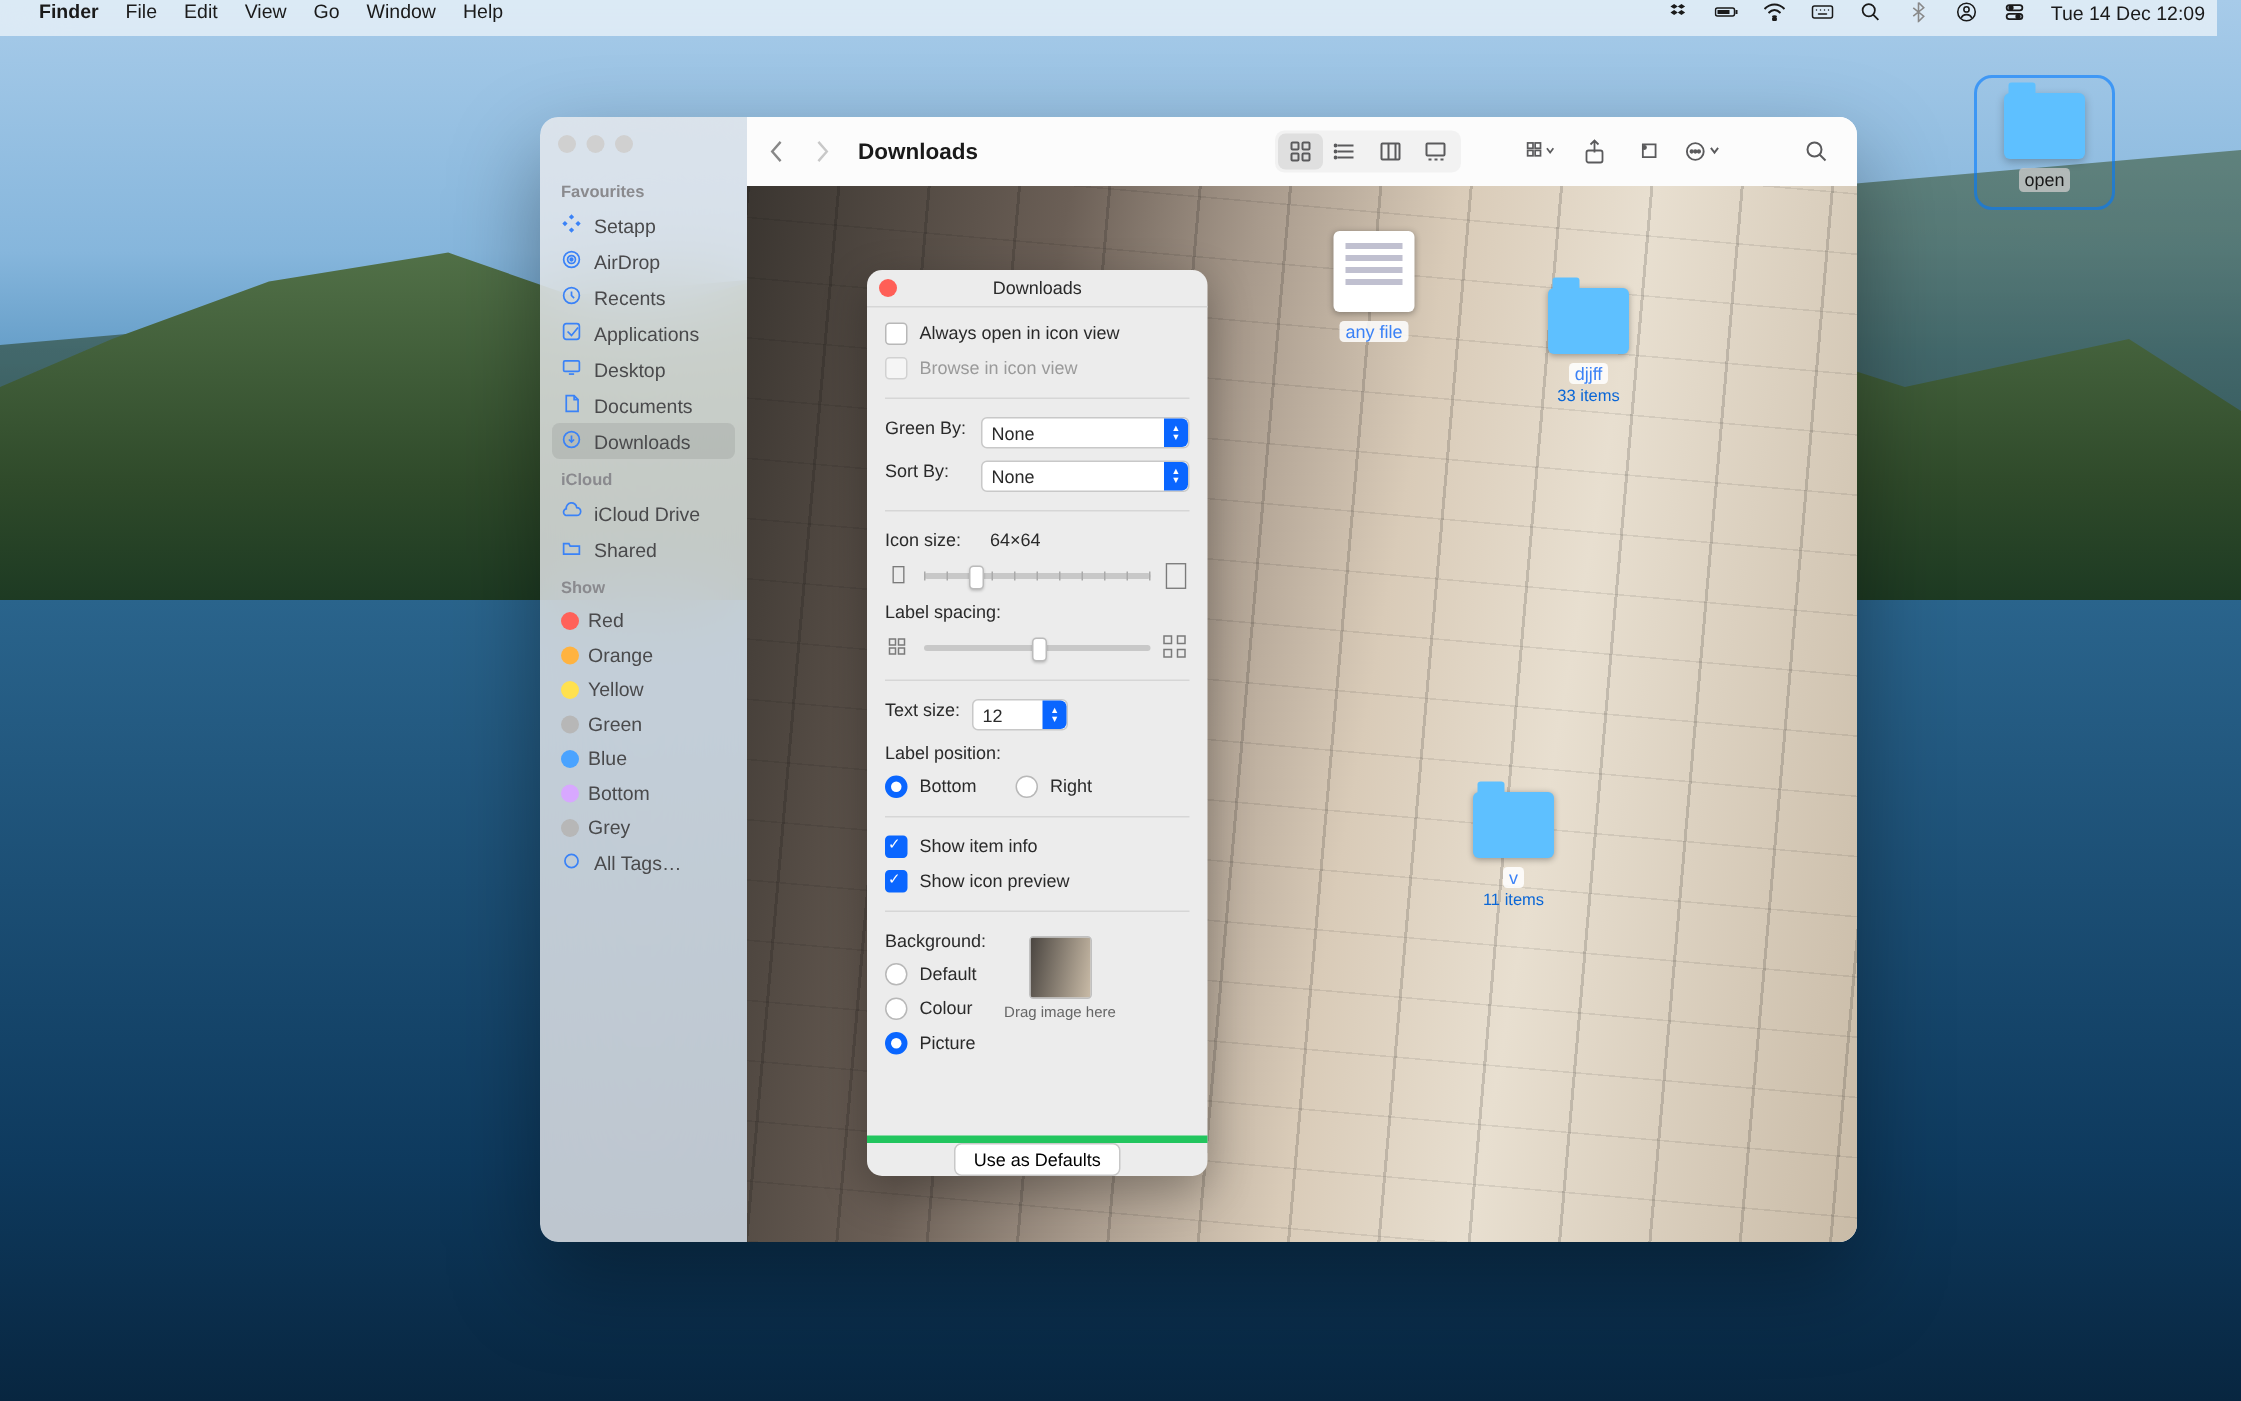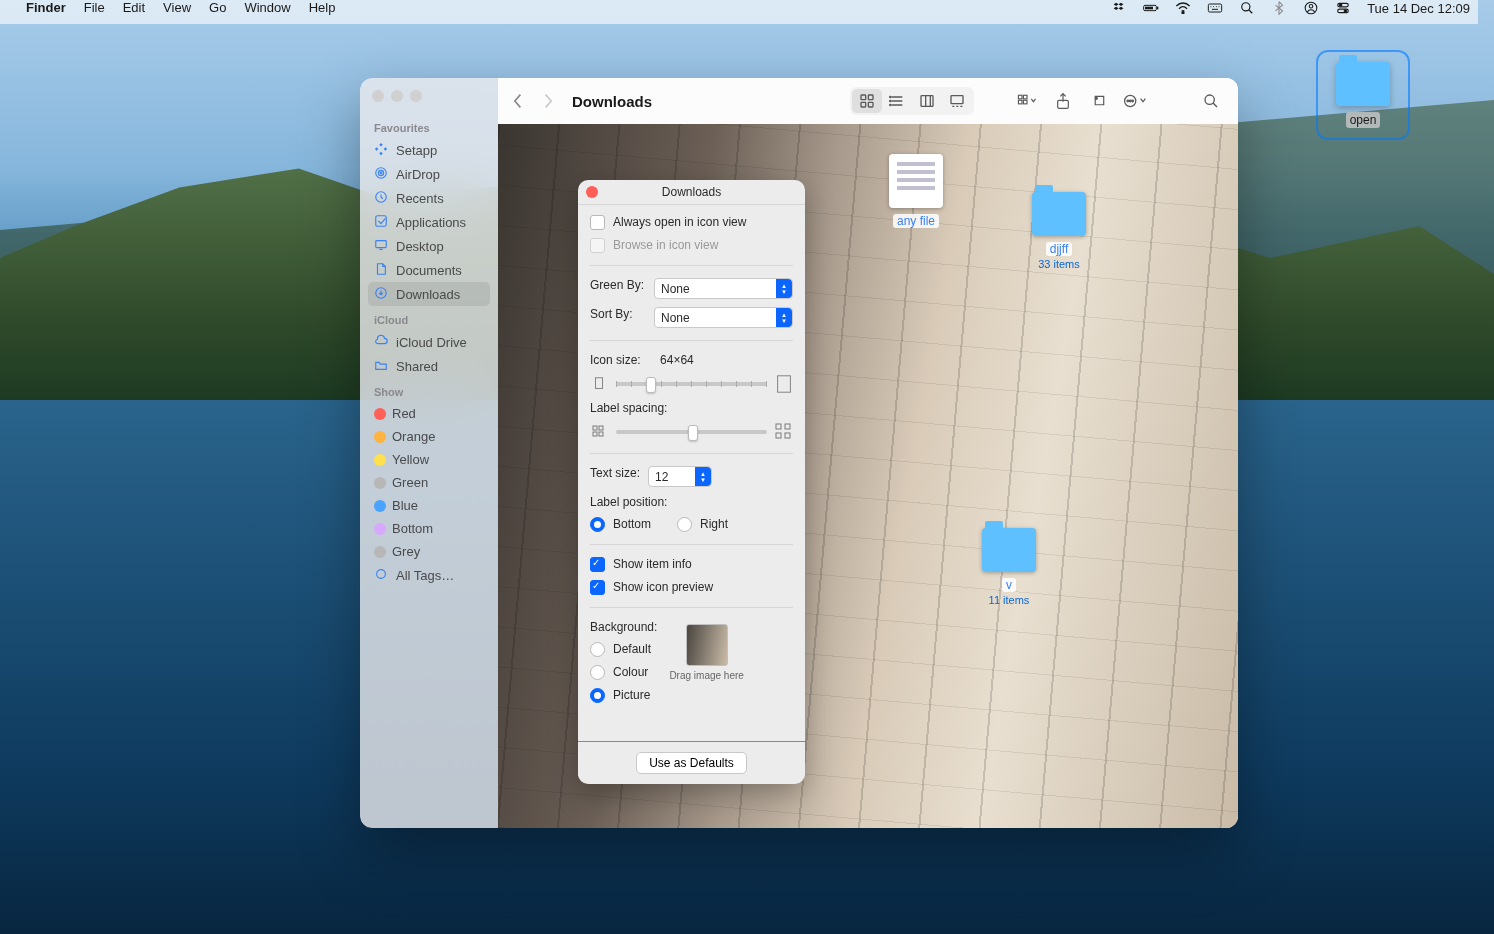--- a/index.html
+++ b/index.html
@@ -68,21 +68,21 @@
 .popup{flex:1;height:19px;background:#fff;border:1px solid #c8c8c8;border-radius:4px;display:flex;align-items:center;padding:0 6px;position:relative;font-size:12px}
 .popup .arrows{position:absolute;right:0;top:0;bottom:0;width:16px;background:#0a66ff;border-radius:0 4px 4px 0;color:#fff;display:flex;flex-direction:column;align-items:center;justify-content:center;font-size:7px;line-height:6px}
 .slider-row{display:flex;align-items:center;gap:8px}
 .slider-row .sicon{width:18px;height:18px;color:#7a7a7a;display:flex;align-items:center;justify-content:center}
 .slider{flex:1;height:4px;background:#c8c8c8;border-radius:2px;position:relative}
 .slider .ticks{position:absolute;inset:0;display:flex;justify-content:space-between}
 .slider .ticks span{width:1px;height:6px;background:#aaa;margin-top:-1px}
 .slider .knob{position:absolute;top:-5px;width:8px;height:14px;background:#fff;border:1px solid #bbb;border-radius:3px;box-shadow:0 1px 2px rgba(0,0,0,.2)}
 .hr{height:1px;background:#d6d6d6;margin:4px 0}
 .bg-thumb{width:40px;height:40px;border:1px solid #c0c0c0;border-radius:3px;background:linear-gradient(100deg,#4a4540 0%,#c9bba7 100%)}
-.sheet .footer{padding:10px;border-top:1px solid #22c55e;display:flex;justify-content:center}
+.sheet .footer{padding:0;border-top:5px solid #22c55e;display:flex;justify-content:center}
 .sheet button{background:#fff;border:1px solid #c8c8c8;border-radius:5px;padding:3px 12px;font-size:12px}
 .lbl-dim{color:#9a9a9a}
 svg{display:block}
 </style>
 </head>
 <body>
 
 <div class="desktop">
   <div class="mountains back"></div>
   <div class="mountains"></div>

